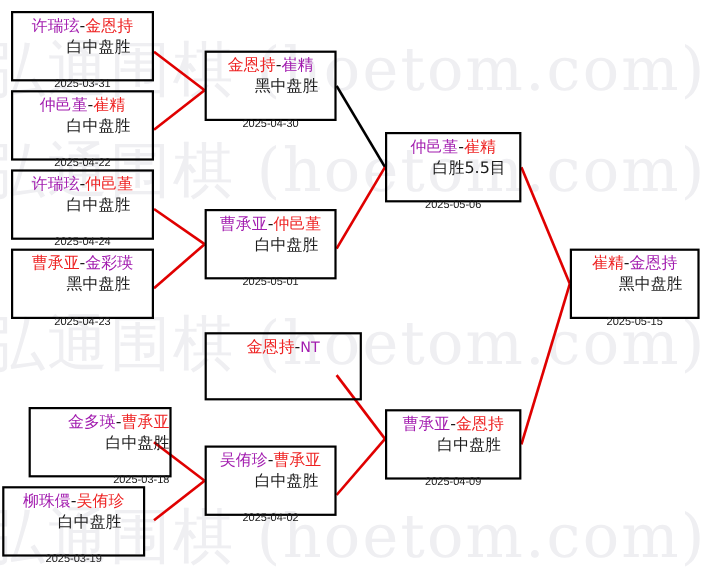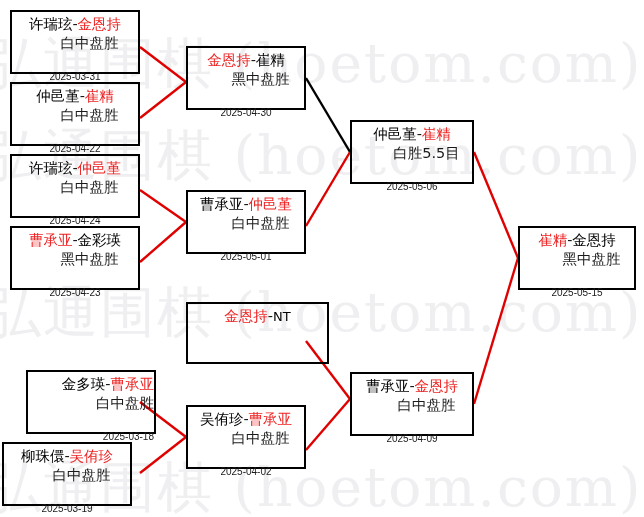--- a/index.html
+++ b/index.html
@@ -67,21 +67,21 @@
     padding-left: 29px;
   }
   .row-date {
     font-size: 10px;
     line-height: 1.32;
     white-space: nowrap;
     font-family: Liberation Sans, sans-serif;
     margin-top: 17px;
   }
   .p-win { color: #ee2222; }
-  .p-lose { color: #000000; }
+  .p-lose { color: #a21caf; }
   .dash { color: #1a1a1a; }
   .nt { font-size: 13px; }
 </style>
 </head>
 <body>
 
 <div id="bracket">
 
   <div id="watermark-layer">
     <div class="wm-line" style="left:-14px; top:36px;">弘通围棋 (hoetom.com)</div>

